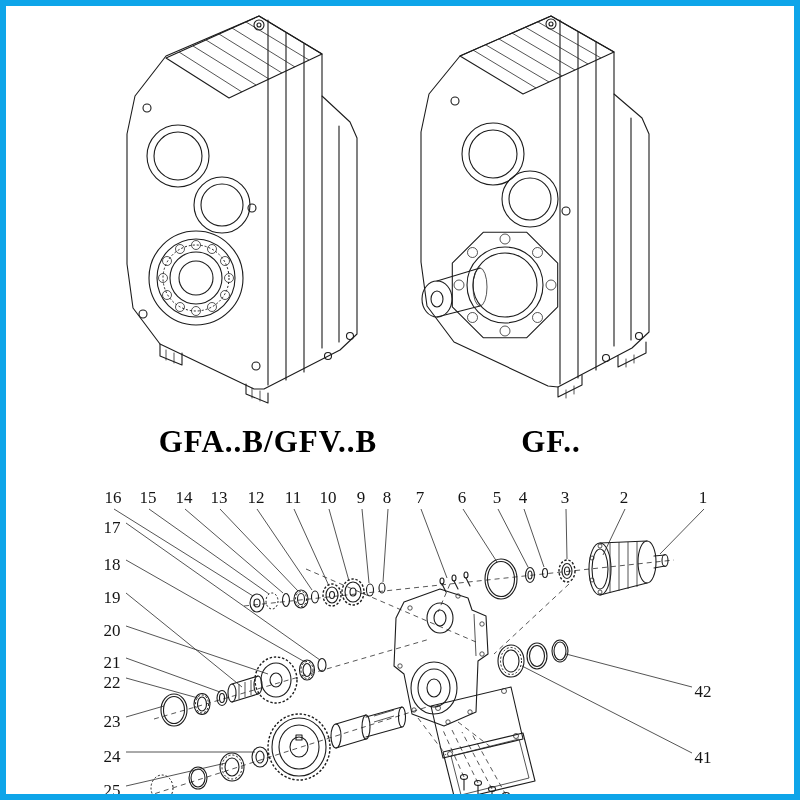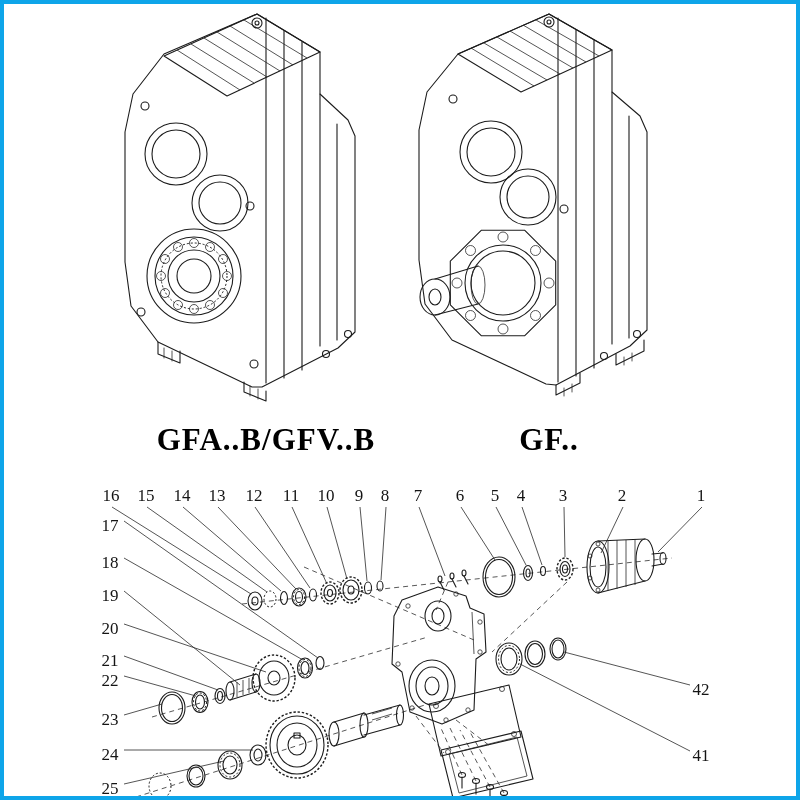--- a/index.html
+++ b/index.html
@@ -1,17 +1,17 @@
 <!DOCTYPE html>
 <html><head>
 <meta charset="utf-8">
 <style>
   html,body{margin:0;padding:0;background:#fff;}
   .page{position:relative;width:800px;height:800px;background:#ffffff;overflow:hidden;
-        font-family:"Liberation Serif", serif;box-sizing:border-box;border:4px solid #0ea5e9;}
+        font-family:"Liberation Serif", serif;box-sizing:border-box;border:6px solid #0ea5e9;}
   svg{display:block;position:absolute;left:0;top:0;}
   .ln{stroke:#1c1c1c;stroke-width:1.1;fill:none;stroke-linejoin:round;stroke-linecap:round;}
   .thin{stroke:#2a2a2a;stroke-width:0.8;fill:none;}
   .leader{stroke:#2a2a2a;stroke-width:0.8;fill:none;}
   .dash{stroke:#3a3a3a;stroke-width:0.85;fill:none;stroke-dasharray:5 4;}
   .dot{stroke:#1c1c1c;stroke-width:1;fill:none;stroke-dasharray:2 2;}
   .teeth{stroke:#1c1c1c;stroke-width:1.4;fill:none;stroke-dasharray:2.4 1.8;}
   .callout{font-family:"Liberation Serif",serif;font-size:17px;fill:#141414;}
   .model-label{font-family:"Liberation Serif",serif;font-size:31px;font-weight:bold;fill:#000;letter-spacing:1px;}
 </style>

